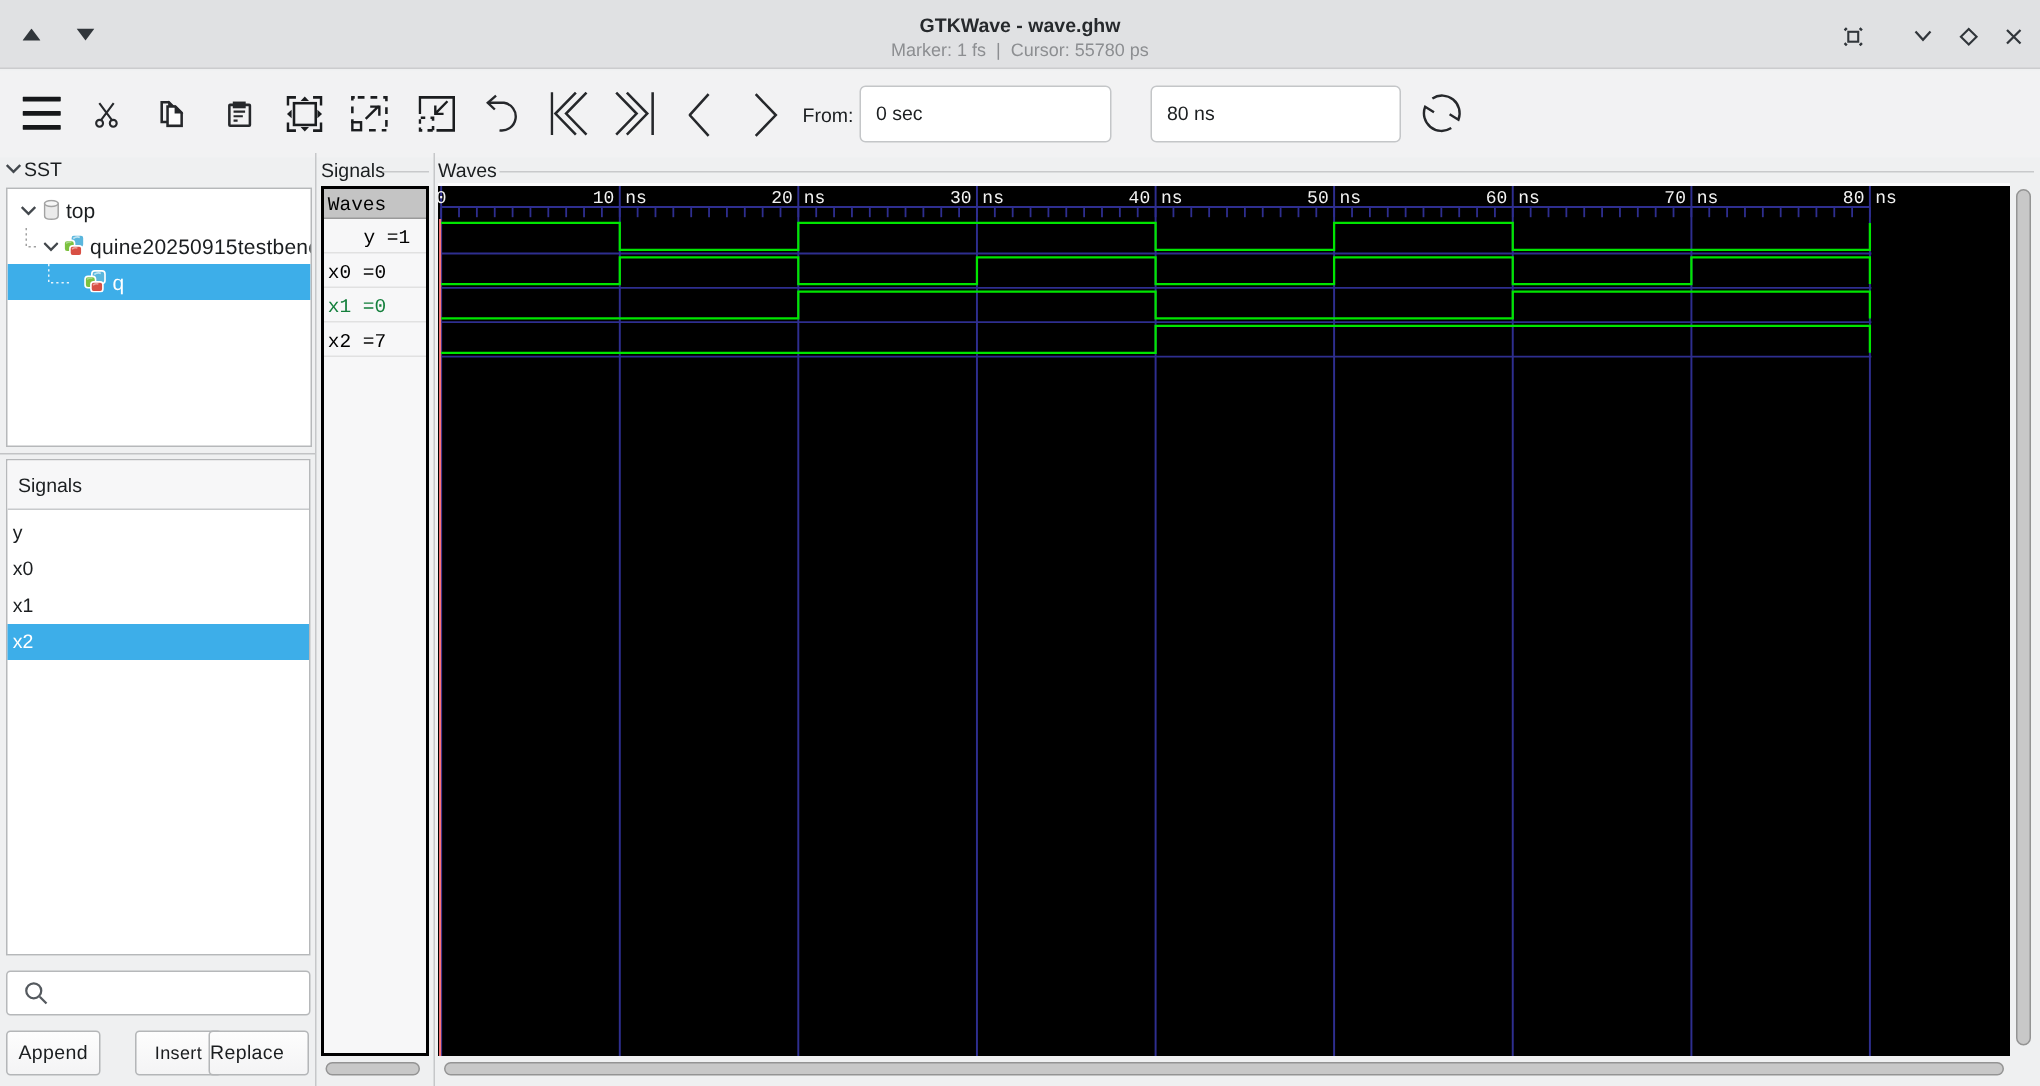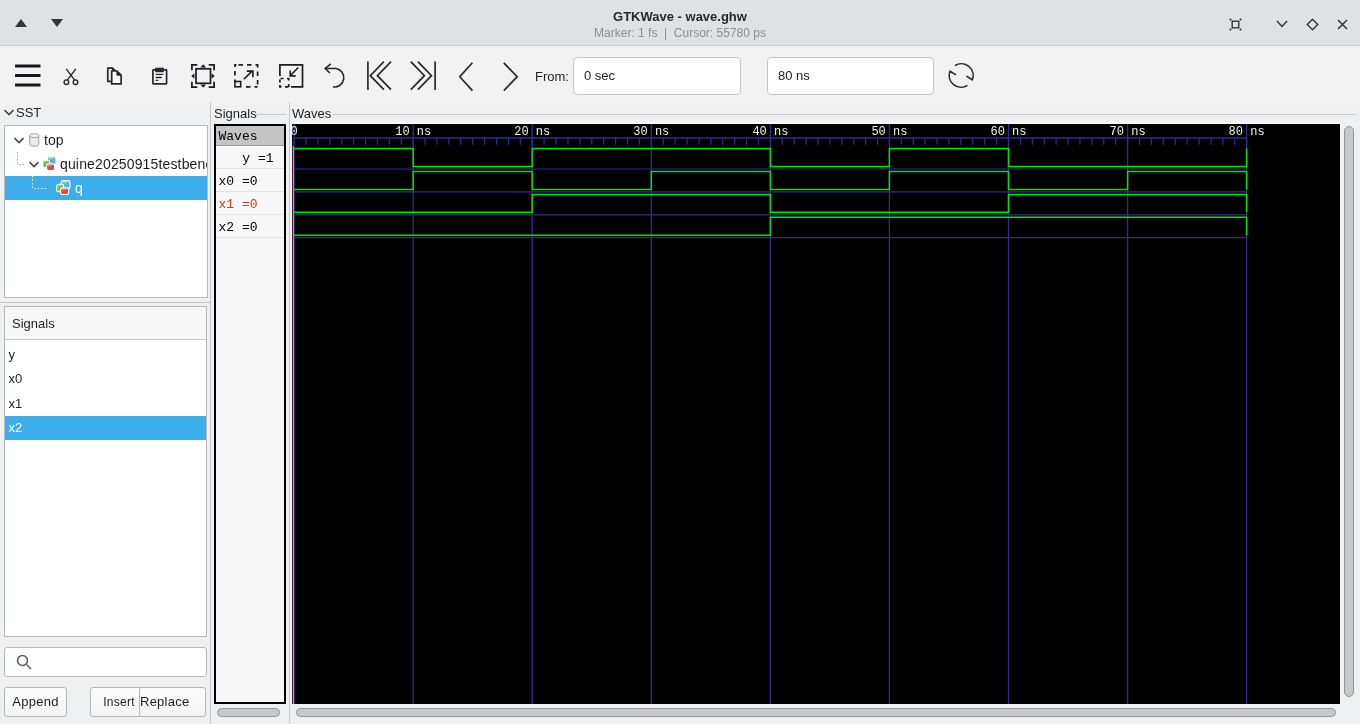--- a/index.html
+++ b/index.html
@@ -203,22 +203,22 @@
   <div class="abs" style="left:90px;top:582px;width:58px;height:30px;background:linear-gradient(#fdfdfd,#f4f4f5);border:1px solid #b4b6b8;border-radius:3px;text-align:center;font-size:12px;letter-spacing:0.25px;color:#1b1e20;line-height:28px;">Insert</div>
   <div class="abs" style="left:139px;top:582px;width:67px;height:30px;background:linear-gradient(#fdfdfd,#f4f4f5);border:1px solid #b4b6b8;border-radius:3px;text-align:left;font-size:13px;letter-spacing:0.25px;color:#1b1e20;line-height:28px;">Replace</div>
 </div>
 
 <div class="abs" style="left:214px;top:105.5px;font-size:13px;color:#1b1e20;">Signals</div>
 <div class="abs" style="left:255px;top:114px;width:31px;height:1px;background:#c8c9cb;"></div>
 <div class="abs" style="left:213.5px;top:124px;width:72px;height:579.5px;background:#f7f7f8;border:2px solid #000000;">
   <div class="mono" style="height:20px;background:#c4c4c4;border-bottom:1px solid #9a9a9a;font-size:13px;color:#000;line-height:21px;padding-left:3px;">Waves</div>
   <div class="mono" style="height:22.9px;font-size:13px;color:#000;line-height:25px;padding-left:19px;border-bottom:1px solid #e1e1e1;white-space:pre;"> y =1</div>
   <div class="mono" style="height:22.9px;font-size:13px;color:#000;line-height:25px;padding-left:3px;border-bottom:1px solid #e1e1e1;white-space:pre;">x0 =0</div>
-  <div class="mono" style="height:22.9px;font-size:13px;color:#c2410c;line-height:25px;padding-left:3px;border-bottom:1px solid #e1e1e1;white-space:pre;">x1 =0</div>
-  <div class="mono" style="height:22.9px;font-size:13px;color:#000;line-height:25px;padding-left:3px;border-bottom:1px solid #e1e1e1;white-space:pre;">x2 =0</div>
+  <div class="mono" style="height:22.9px;font-size:13px;color:#15803d;line-height:25px;padding-left:3px;border-bottom:1px solid #e1e1e1;white-space:pre;">x1 =0</div>
+  <div class="mono" style="height:22.9px;font-size:13px;color:#000;line-height:25px;padding-left:3px;border-bottom:1px solid #e1e1e1;white-space:pre;">x2 =7</div>
 </div>
 
 <div class="abs" style="left:217px;top:708px;width:63px;height:8.5px;background:#c8c8c8;border:1px solid #949494;border-radius:4.5px;"></div>
 
 <div class="abs" style="left:292px;top:105.5px;font-size:13px;color:#1b1e20;">Waves</div>
 <div class="abs" style="left:333px;top:114px;width:1023px;height:1px;background:#c8c9cb;"></div>
 <svg class="abs" style="left:291.5px;top:122px;" width="1048" height="582" viewBox="0 0 1048 582">
   <rect x="0" y="2" width="1048" height="580" fill="#000000"></rect>
   <rect x="0" y="0" width="1048" height="2" fill="#fbfbfc"></rect>
 

